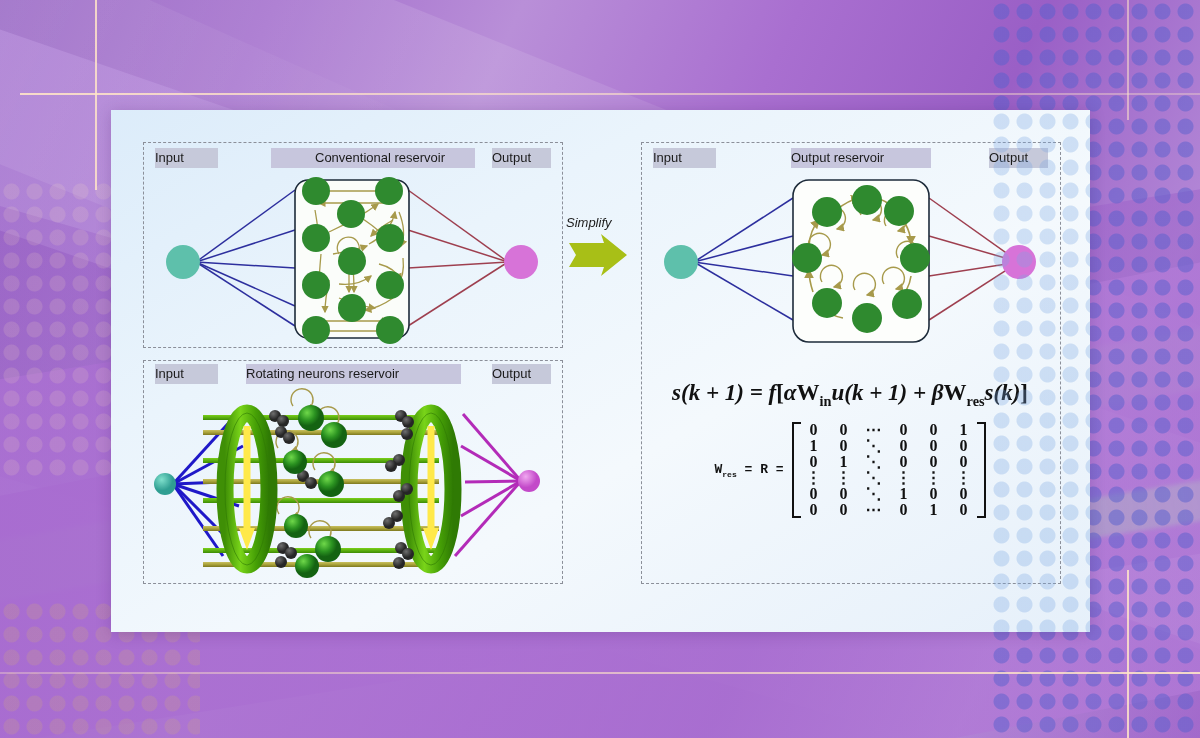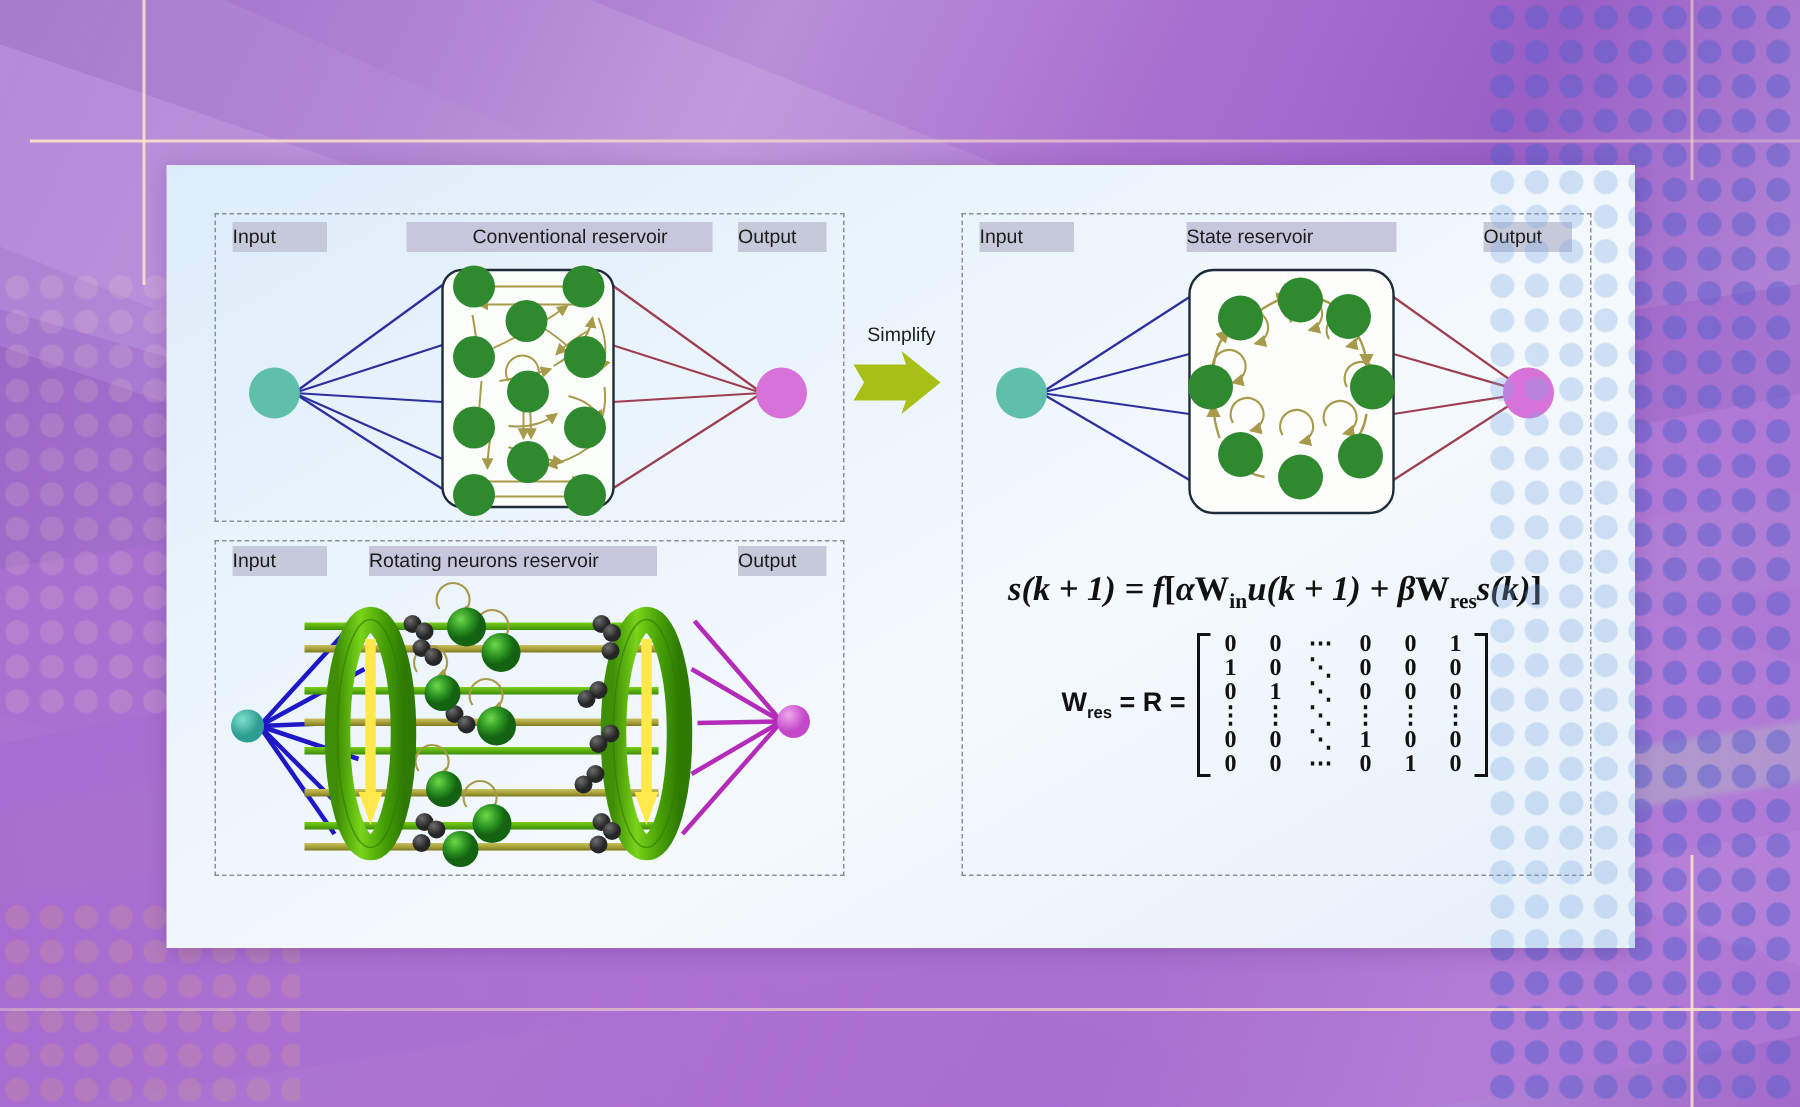--- a/index.html
+++ b/index.html
@@ -64,38 +64,38 @@
   #panel-rot{left:32px;top:250px;width:418px;height:222px;}
   #panel-right{left:530px;top:32px;width:418px;height:440px;}
 
   .tag{
     position:absolute;background:#c6c9da;color:#1b1b1b;
     font-size:13px;line-height:20px;height:20px;text-align:left;
     white-space:nowrap;
   }
   .tag.wide{background:#c7c6dd;}
 
-  .arrow-box{position:absolute;text-align:center;}
+  .arrow-box{position:absolute;font-style:italic;}
   .arrow-label{font-size:13px;color:#1d1d1d;margin-bottom:2px;}
   .arrow-label.red{color:#e0456b;font-weight:bold;}
 
   svg{display:block;overflow:visible;}
 
   
   #math{position:absolute;left:530px;top:240px;width:418px;height:230px;}
   #eq-title{position:absolute;top:0;left:0;width:100%;text-align:center;
             font-size:20px;color:#1c1c1c;}
   #eq-main{position:absolute;top:30px;left:0;width:100%;text-align:center;
            font-family:"Liberation Serif", serif;font-size:23px;font-weight:bold;font-style:italic;color:#111;}
   .up{font-style:normal;}
   .bup{font-style:normal;font-weight:bold;}
   sub{font-size:.62em;font-style:normal;font-weight:bold;}
   #matrix-wrap{position:absolute;top:72px;left:0;width:100%;
                display:flex;align-items:center;justify-content:center;gap:8px;}
-  #wres-label{font-family:Liberation Sans, sans-serif;font-size:18px;font-weight:bold;color:#111;
+  #wres-label{font-family:Liberation Mono, monospace;font-size:13px;font-weight:bold;color:#111;
               white-space:nowrap;}
   .brk{position:relative;padding:0 7px;}
   .brk:before,.brk:after{content:"";position:absolute;top:0;bottom:0;width:7px;
      border:2px solid #111;}
   .brk:before{left:0;border-right:none;}
   .brk:after{right:0;border-left:none;}
   table.matrix{border-collapse:collapse;font-family:"Liberation Serif", serif;
                font-size:16px;font-weight:bold;color:#111;}
   table.matrix td{padding:0px 7px;text-align:center;line-height:16px;height:16px;}
 </style>
@@ -199,21 +199,21 @@
   <div class="arrow-box" style="left:455px;top:105px;width:70px;">
     <div class="arrow-label">Simplify</div>
     <svg width="64" height="46" viewBox="0 0 64 46">
       <path d="M3,11 L10,23 L3,35 L38,35 L35,44 L61,23 L35,2 L38,11 Z" fill="#a8bf17"></path>
     </svg>
   </div>
 
   <div class="panel" id="panel-rot"></div>
 
   <div class="tag" style="left:44px;top:254px;width:63px;">Input</div>
-  <div class="tag wide" style="left:135px;top:254px;width:192px;">Rotating neurons reservoir</div>
+  <div class="tag wide" style="left:135px;top:254px;width:215px;">Rotating neurons reservoir</div>
   <div class="tag" style="left:381px;top:254px;width:59px;">Output</div>
 
   <svg style="position:absolute;left:32px;top:276px;" width="420" height="192">
     <defs>
       <linearGradient id="ringg" x1="0" y1="0" x2="1" y2="0">
         <stop offset="0%" stop-color="#3f8f06"></stop>
         <stop offset="35%" stop-color="#79d419"></stop>
         <stop offset="70%" stop-color="#46a006"></stop>
         <stop offset="100%" stop-color="#2f7a04"></stop>
       </linearGradient>
@@ -334,21 +334,21 @@
     </g>
 
     <circle cx="22" cy="98" r="11" fill="url(#ing)"></circle>
     <circle cx="386" cy="95" r="11" fill="url(#outg)"></circle>
   </svg>
 
 
   <div class="panel" id="panel-right"></div>
 
   <div class="tag" style="left:542px;top:38px;width:63px;">Input</div>
-  <div class="tag wide" style="left:680px;top:38px;width:140px;">State reservoir</div>
+  <div class="tag wide" style="left:680px;top:38px;width:140px;">Output reservoir</div>
   <div class="tag" style="left:878px;top:38px;width:59px;">Output</div>
 
   <svg style="position:absolute;left:530px;top:48px;" width="420" height="190">
     <defs>
       <marker id="ah3" markerWidth="6" markerHeight="6" refX="5" refY="3" orient="auto">
         <path d="M0,0 L6,3 L0,6 z" fill="#a79a4b"></path>
       </marker>
     </defs>
 
     <g stroke="#2d2f9e" stroke-width="1.5" fill="none">

